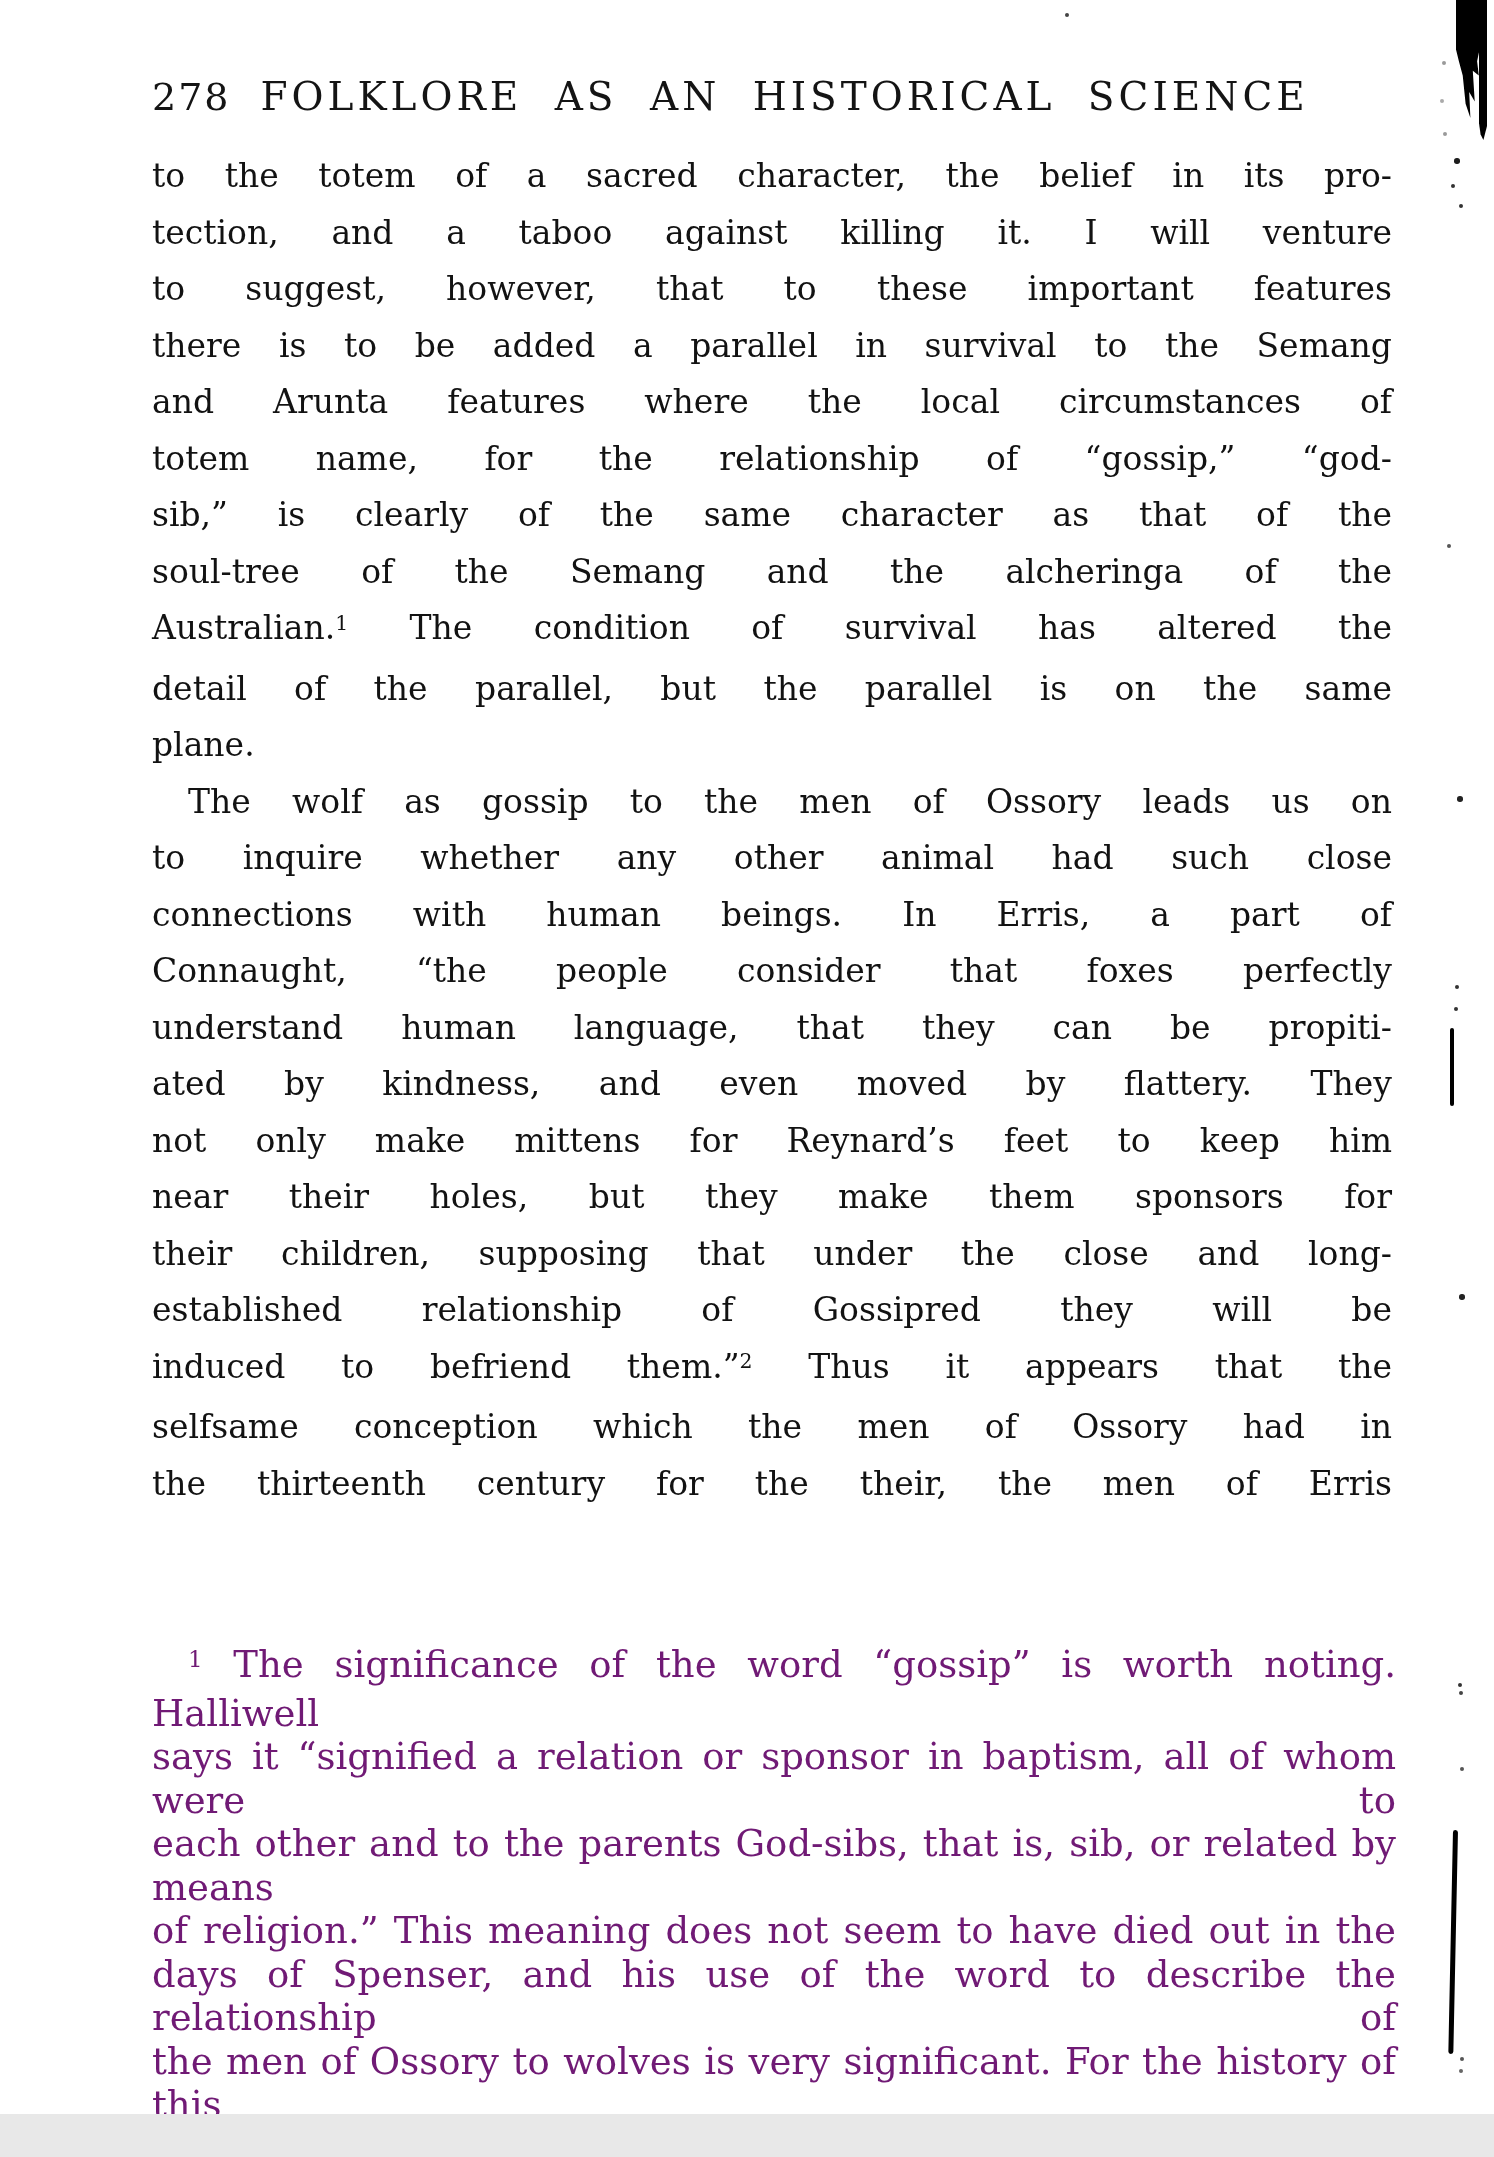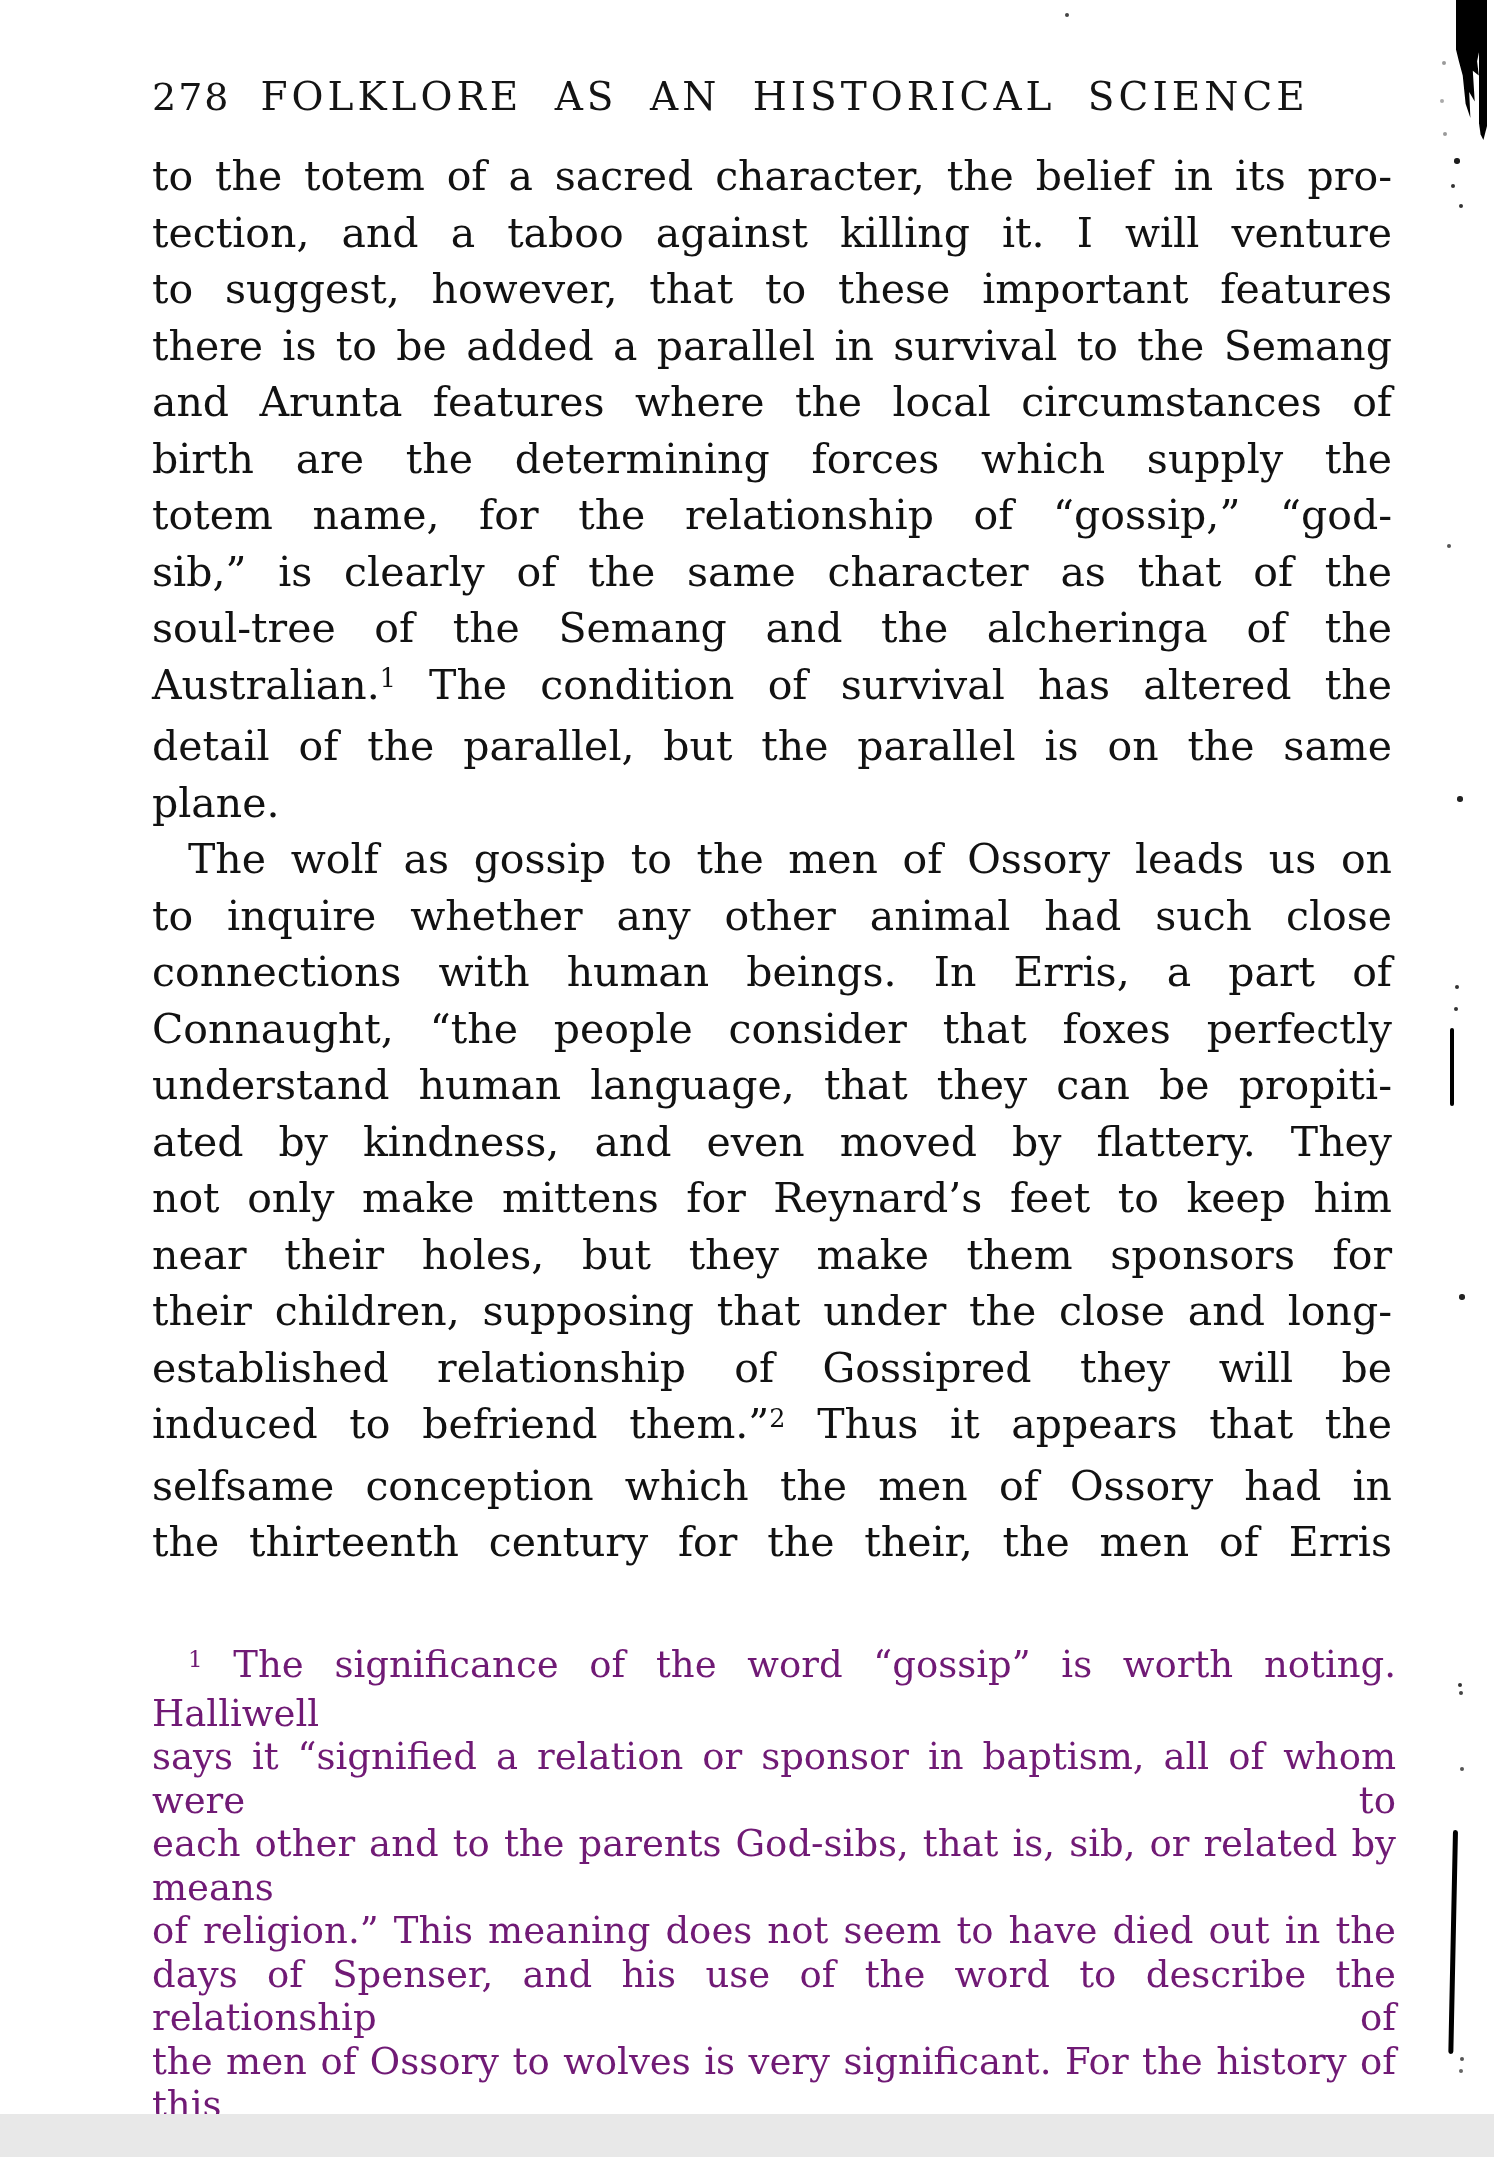--- a/index.html
+++ b/index.html
@@ -18,21 +18,21 @@
   }
   .pagenum{
     font-size:38px;color:#141414;letter-spacing:2px;margin-right:30px;
   }
   .title{
     font-size:39px;color:#141414;letter-spacing:4px;word-spacing:16px;
   }
   
   .body-text{
     position:absolute;left:152px;top:148px;width:1240px;
-    font-size:41px;line-height:56.5px;color:#121212;
+    font-size:33px;line-height:56.5px;color:#121212;
   }
   .footnotes{
     position:absolute;left:152px;top:1643px;width:1244px;
     font-size:37px;line-height:43.5px;color:#701a75;
   }
   .line{display:block;}
   .line.justify{text-align:justify;text-align-last:justify;}
   .line.left{text-align:left;text-align-last:left;}
   .line.indent{text-indent:36px;}
   .sup{font-size:0.62em;position:relative;top:-0.45em;}
@@ -83,21 +83,20 @@
   <div class="header">
     <span class="pagenum">278</span><span class="title">FOLKLORE AS AN HISTORICAL SCIENCE</span>
   </div>
 
   <div class="body-text">
       <div class="line justify"><span>to the totem of a sacred character, the belief in its pro-</span></div>
       <div class="line justify"><span>tection, and a taboo against killing it.  I will venture</span></div>
       <div class="line justify"><span>to suggest, however, that to these important features</span></div>
       <div class="line justify"><span>there is to be added a parallel in survival to the Semang</span></div>
       <div class="line justify"><span>and Arunta features where the local circumstances of</span></div>
-      <div class="line justify"><span>birth are the determining forces which supply the</span></div>
       <div class="line justify"><span>totem name, for the relationship of “gossip,” “god-</span></div>
       <div class="line justify"><span>sib,” is clearly of the same character as that of the</span></div>
       <div class="line justify"><span>soul-tree of the Semang and the alcheringa of the</span></div>
       <div class="line justify"><span>Australian.</span><span class="sup">1</span><span>  The condition of survival has altered the</span></div>
       <div class="line justify"><span>detail of the parallel, but the parallel is on the same</span></div>
       <div class="line left"><span>plane.</span></div>
       <div class="line justify indent"><span>The wolf as gossip to the men of Ossory leads us on</span></div>
       <div class="line justify"><span>to inquire whether any other animal had such close</span></div>
       <div class="line justify"><span>connections with human beings.  In Erris, a part of</span></div>
       <div class="line justify"><span>Connaught, “the people consider that foxes perfectly</span></div>

